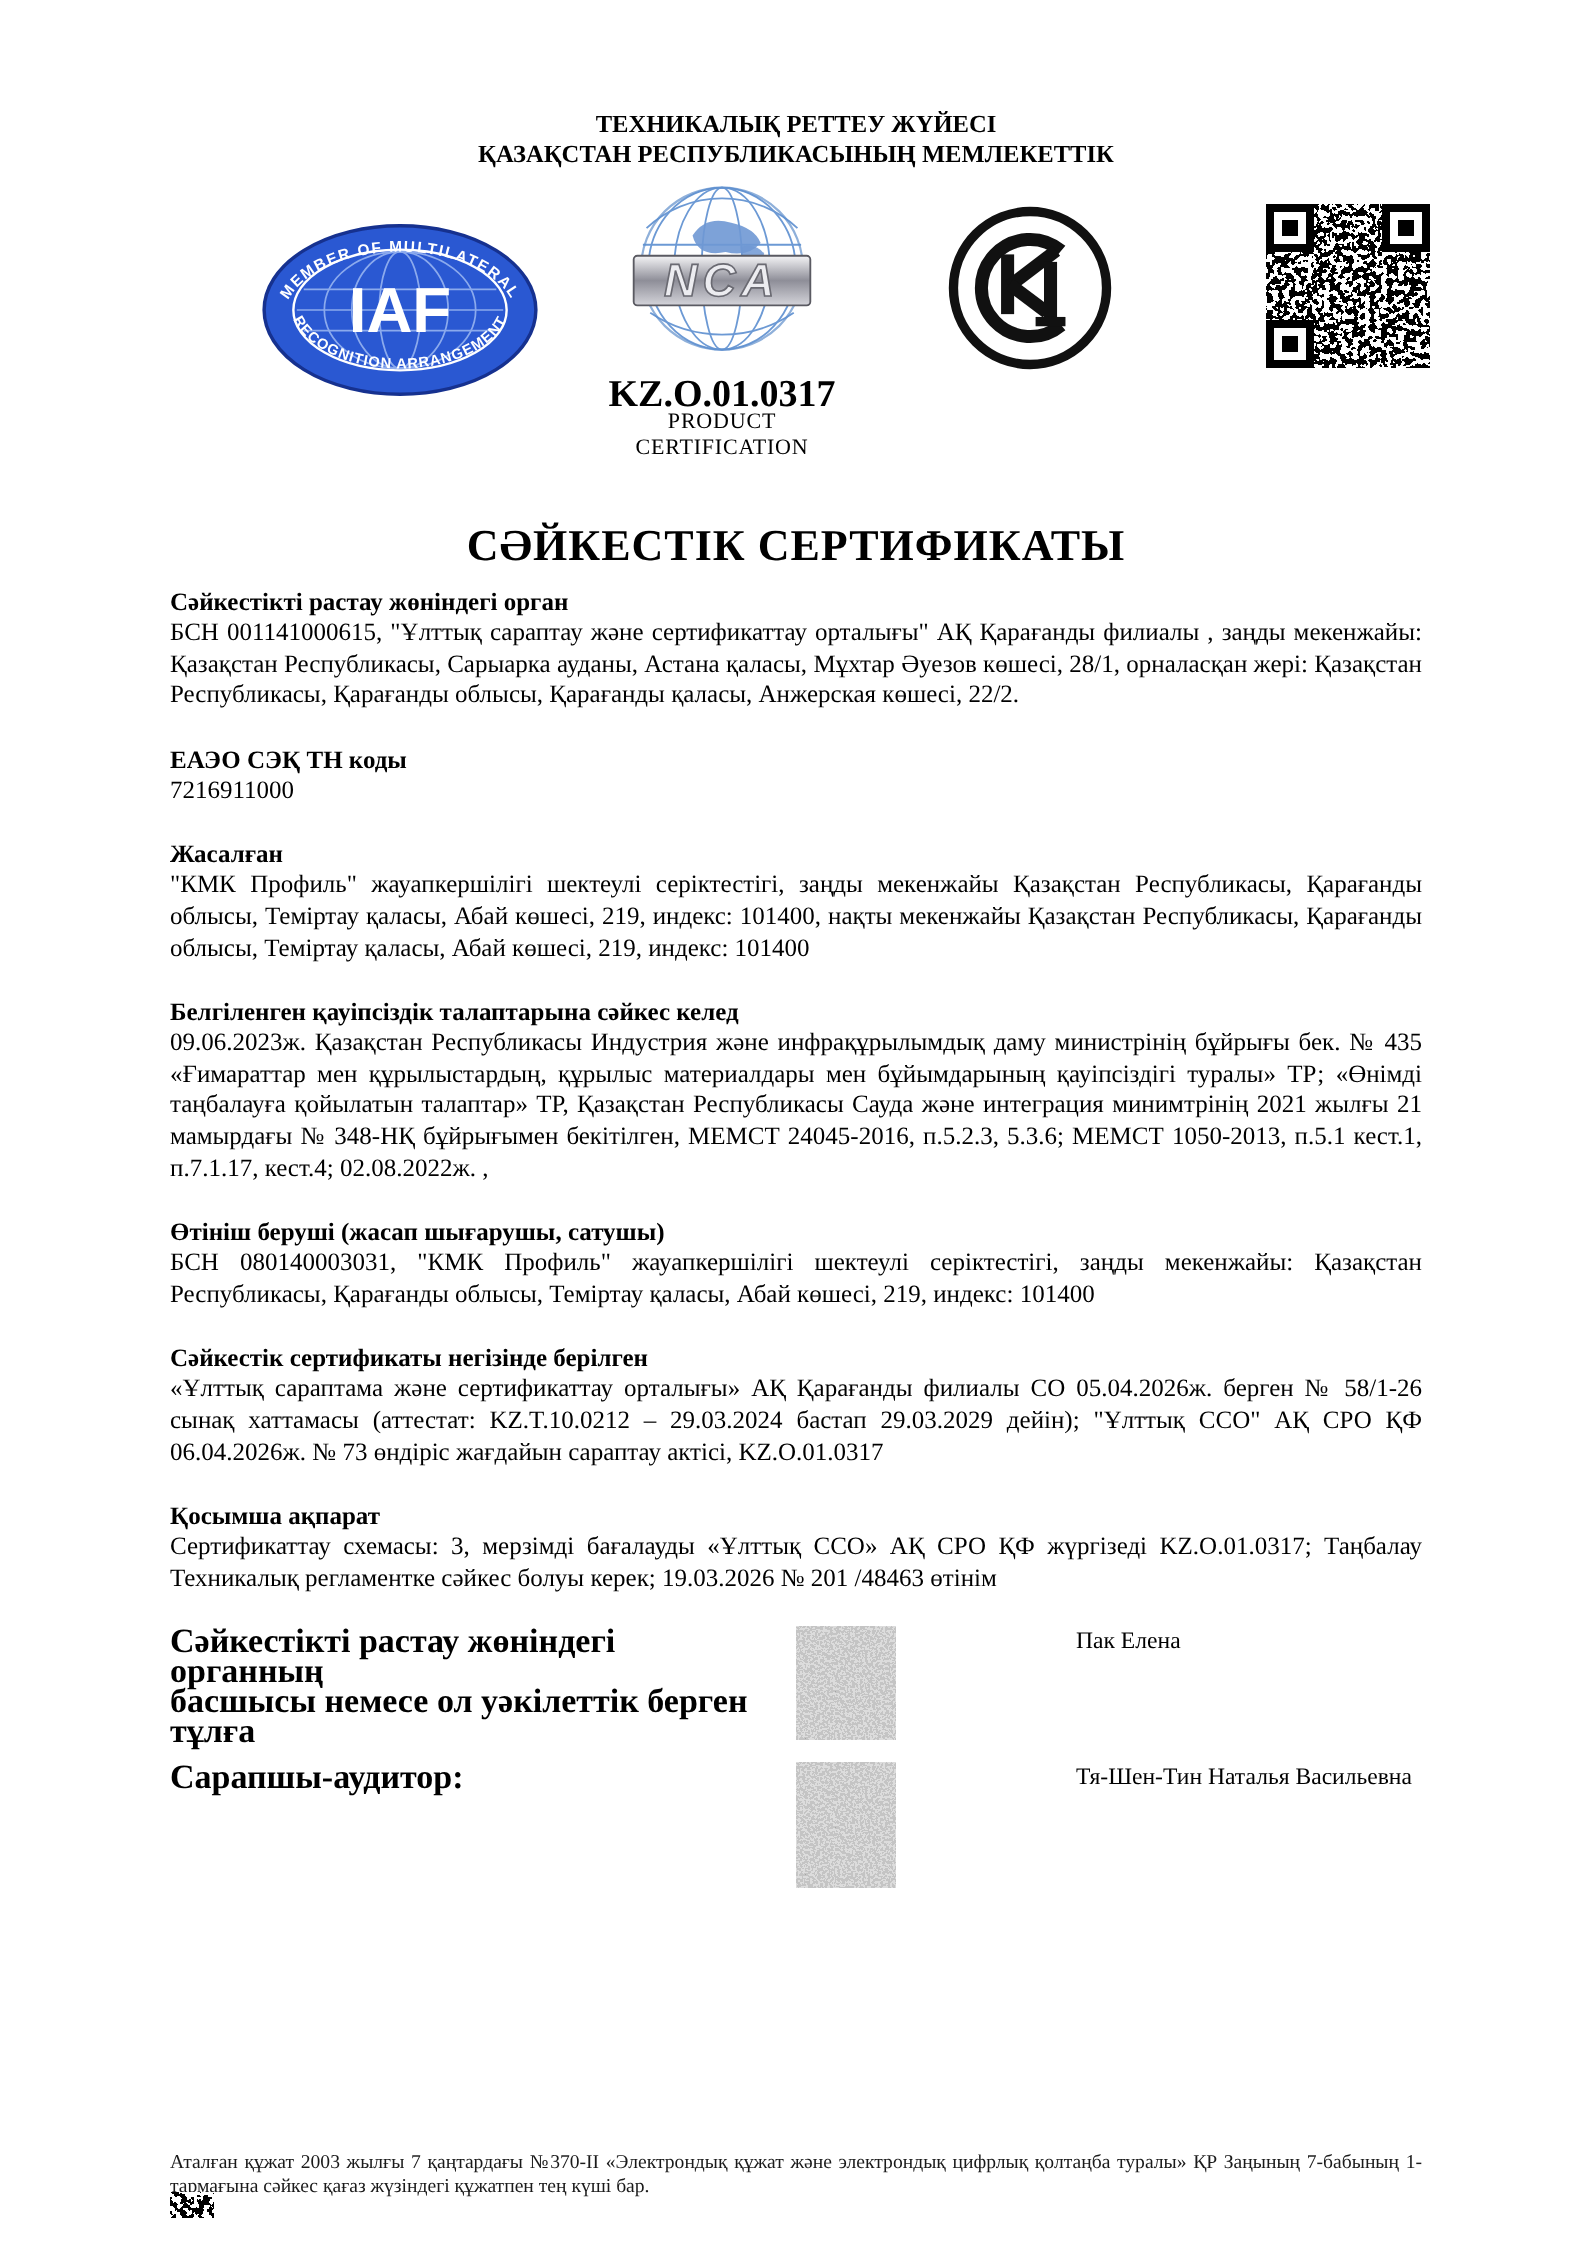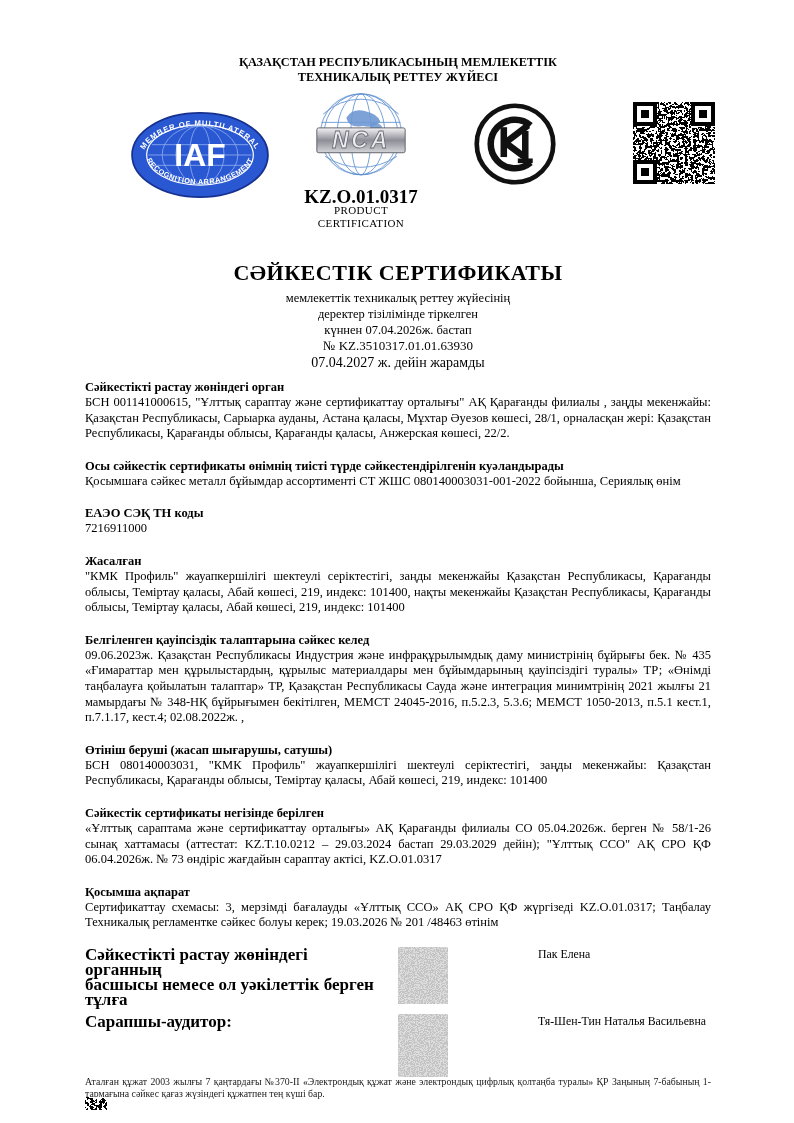--- a/index.html
+++ b/index.html
@@ -59,22 +59,22 @@
       <stop offset="0.5" stop-color="#8e8e98"></stop>
       <stop offset="1" stop-color="#d4d4da"></stop>
     </linearGradient>
   </defs>
 </svg>
 
 <div class="page">
   <div class="content">
 
     <div class="doc-header">
+      <div>ТЕХНИКАЛЫҚ РЕТТЕУ ЖҮЙЕСІ</div>
       <div>ҚАЗАҚСТАН РЕСПУБЛИКАСЫНЫҢ МЕМЛЕКЕТТІК</div>
-      <div>ТЕХНИКАЛЫҚ РЕТТЕУ ЖҮЙЕСІ</div>
     </div>
 
     <div class="logo-row">
 
       <div class="logo-iaf">
         <svg width="138" height="86" viewBox="0 0 160 100">
           <ellipse cx="80" cy="50" rx="79" ry="49" fill="#2a58d2"></ellipse>
           <ellipse cx="80" cy="50" rx="79" ry="49" fill="none" stroke="#16318f" stroke-width="2"></ellipse>
           <ellipse cx="80" cy="50" rx="62" ry="35" fill="#2a58d2" stroke="#ffffff" stroke-width="1.4"></ellipse>
           <g stroke="#9db9f2" stroke-width="1" fill="none" opacity="0.85">
@@ -146,36 +146,25 @@
             <rect x="2" y="60" width="24" height="24" fill="#000"></rect>
               <rect x="6" y="64" width="16" height="16" fill="#fff"></rect>
               <rect x="10" y="68" width="8" height="8" fill="#000"></rect>
           </g>
         </svg>
       </div>
     </div>
 
     <div class="title">СӘЙКЕСТІК СЕРТИФИКАТЫ</div>
 
-    <div class="intro">
-      <div>мемлекеттік техникалық реттеу жүйесінің</div>
-      <div>деректер тізілімінде тіркелген</div>
-      <div>күннен 07.04.2026ж.  бастап</div>
-      <div class="cert-no">№ KZ.3510317.01.01.63930</div>
-      <div class="valid">07.04.2027 ж. дейін жарамды</div>
-    </div>
 
     <div class="sections-wrap">
       <div class="section">
         <h3>Сәйкестікті растау жөніндегі орган</h3>
         <p>БСН 001141000615, "Ұлттық сараптау және сертификаттау орталығы" АҚ Қарағанды филиалы , заңды мекенжайы: Қазақстан Республикасы, Сарыарка ауданы, Астана қаласы, Мұхтар Әуезов көшесі, 28/1, орналасқан жері: Қазақстан Республикасы, Қарағанды облысы, Қарағанды қаласы, Анжерская көшесі, 22/2.</p>
-      </div>
-      <div class="section">
-        <h3>Осы сәйкестік сертификаты өнімнің тиісті түрде сәйкестендірілгенін куәландырады</h3>
-        <p>Қосымшаға сәйкес металл бұйымдар ассортименті СТ ЖШС 080140003031-001-2022 бойынша, Сериялық өнім</p>
       </div>
       <div class="section">
         <h3>ЕАЭО СЭҚ ТН коды</h3>
         <p>7216911000</p>
       </div>
       <div class="section">
         <h3>Жасалған</h3>
         <p>"КМК Профиль" жауапкершілігі шектеулі серіктестігі, заңды мекенжайы Қазақстан Республикасы, Қарағанды облысы, Теміртау қаласы, Абай көшесі, 219, индекс: 101400, нақты мекенжайы Қазақстан Республикасы, Қарағанды облысы, Теміртау қаласы, Абай көшесі, 219, индекс: 101400</p>
       </div>
       <div class="section">

